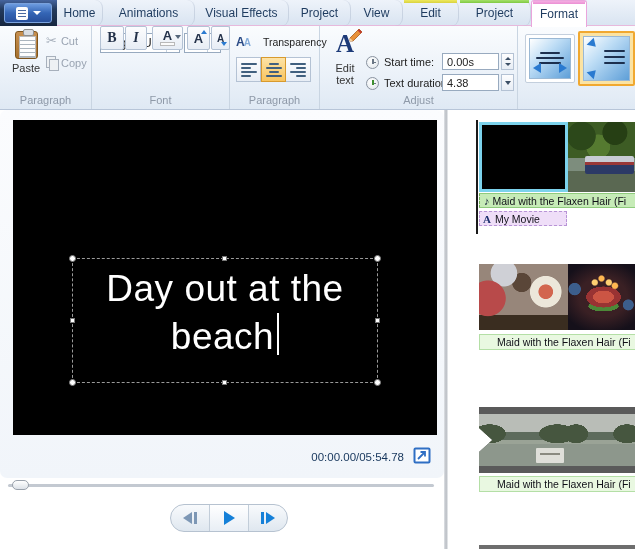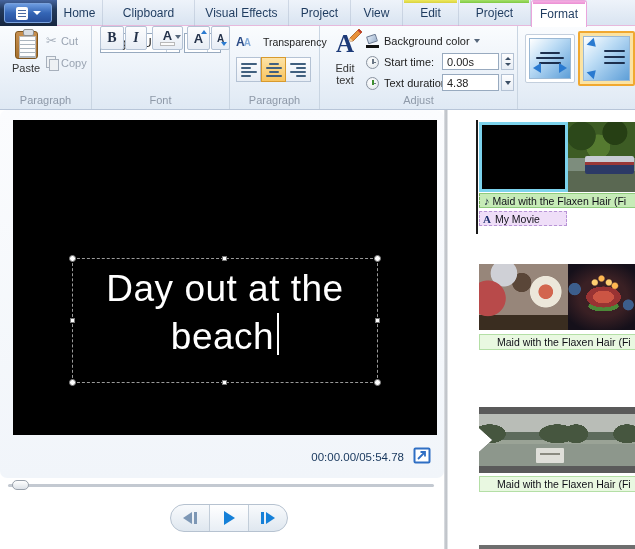--- a/index.html
+++ b/index.html
@@ -14,21 +14,21 @@
   .appbtn { position:absolute; left:4px; top:3px; width:48px; height:20px; border-radius:3px;
     background:linear-gradient(180deg,#6d9ce0,#3465b5 50%,#274f9b); border:1px solid #7aa2dd;
     display:flex; align-items:center; justify-content:center; gap:5px; cursor:default; }
   .menu-glyph { width:12px; height:13px; background:#fdfdfd; border-radius:2px; position:relative; }
   .menu-glyph::after { content:""; position:absolute; left:2px; right:2px; top:3px; height:8px;
     background:repeating-linear-gradient(180deg,#4a6aa0 0 1px,transparent 1px 3px); }
   .caret-down { width:0; height:0; border-left:4px solid transparent; border-right:4px solid transparent;
     border-top:4px solid #fff; }
   .tabs { position:absolute; left:57px; top:0; height:26px; display:flex; }
   .tab { height:26px; display:flex; align-items:center; justify-content:center;
-    font-size:12px; color:#1e3b5f; position:relative; border-right:1px solid rgba(170,185,205,.45); }
+    font-size:12px; color:#1e3b5f; position:relative; border-right:1px solid rgba(170,185,205,.45);border-radius:8px; }
   .tab .strip { position:absolute; left:1px; right:1px; top:0; height:3px; }
   .strip-yellow { background:linear-gradient(180deg,#eee95e,#d9d23e); }
   .strip-green  { background:linear-gradient(180deg,#a5e06a,#7fc942); }
   .strip-pink   { background:linear-gradient(180deg,#f4aee1,#eb8fd4); }
   .tab-active { background:#fff; border:1px solid #eaa5dc; border-bottom:none; border-radius:3px 3px 0 0;
     z-index:2; height:27px; }
   .w-home{width:46px}.w-anim{width:92px}.w-vfx{width:94px}.w-proj{width:62px}
   .w-view{width:52px}.w-edit{width:56px}.w-opt{width:72px}.w-fmt{width:56px}
 
   
@@ -266,21 +266,21 @@
     <div class="appbtn">
       <span class="menu-glyph"></span>
       <span class="caret-down"></span>
     </div>
   </div>
   <div class="tabs">
     <div class="tab w-home">
         <span>Home</span>
       </div>
     <div class="tab w-anim">
-        <span>Clipboard</span>
+        <span>Animations</span>
       </div>
     <div class="tab w-vfx">
         <span>Visual Effects</span>
       </div>
     <div class="tab w-proj">
         <span>Project</span>
       </div>
     <div class="tab w-view">
         <span>View</span>
       </div>
@@ -392,28 +392,20 @@
     <div class="edittext-btn">
       <span class="et-icon">
         <span class="et-a">A</span>
         <svg width="16" height="16" style="position:absolute;right:-4px;top:-2px" viewBox="0 0 16 16">
           <polygon points="12,1 15,4 6,13 3,13 3,10" fill="#e8913a" stroke="#a85c1a" stroke-width="0.8"></polygon>
           <polygon points="3,10 3,13 6,13" fill="#f2d0a0"></polygon>
           <polygon points="12,1 15,4 13.6,5.4 10.6,2.4" fill="#c23a2e"></polygon>
         </svg>
       </span>
       <span class="et-label">Edit text</span>
-    </div>
-    <div class="adj-row bg-row">
-      <span class="bucket-icon">
-          <span class="can"></span>
-          <span class="bar"></span>
-        </span>
-      <span>Background color</span>
-      <span class="adj-caret"></span>
     </div>
     <div class="adj-row st-row">
       <span class="clock-icon"></span>
       <span>Start time:</span>
     </div>
     <div class="adj-field f-start">
         <span>0.00s</span>
       </div>
     <div class="spinner">
         <i></i>

